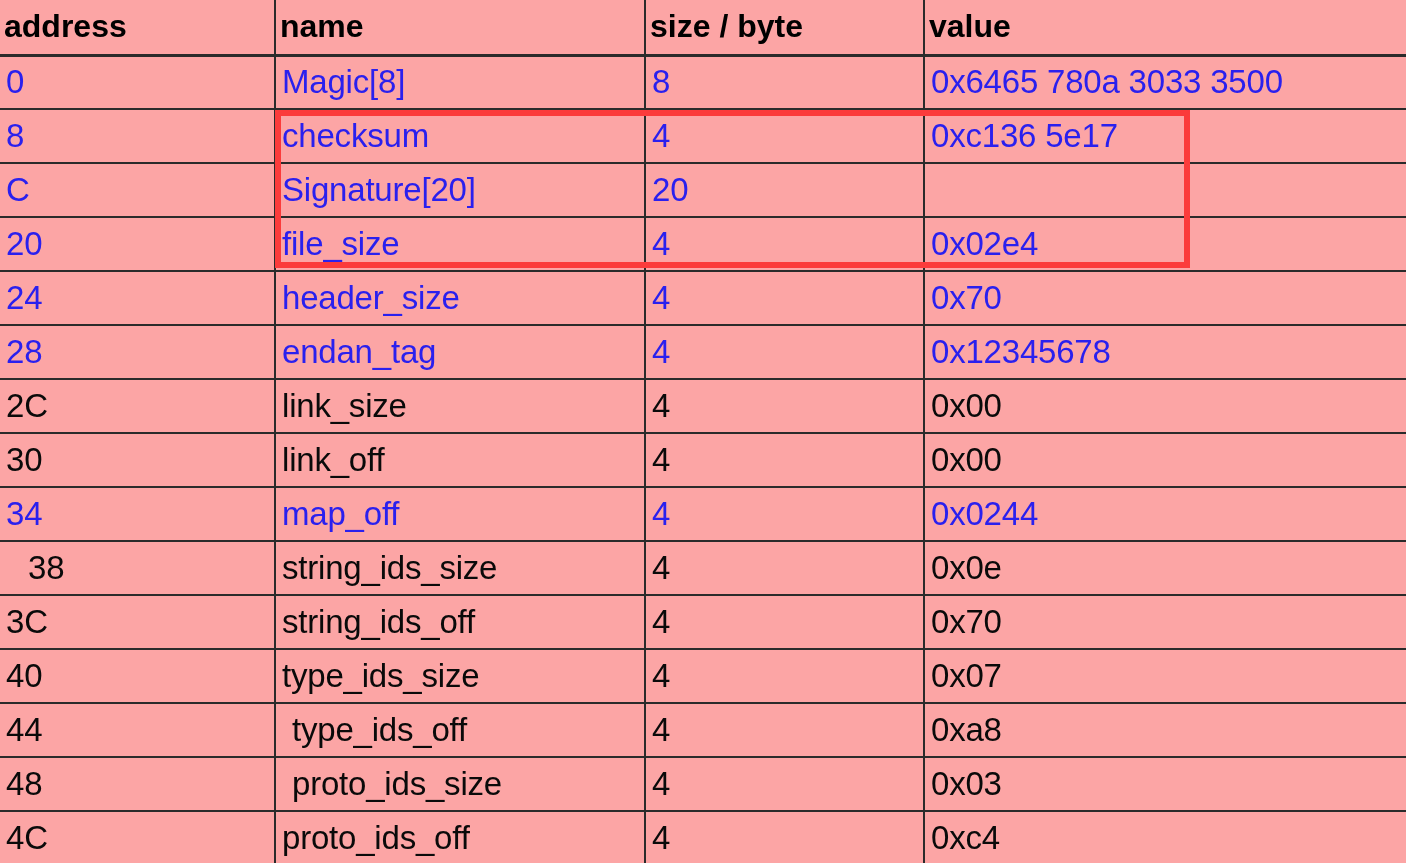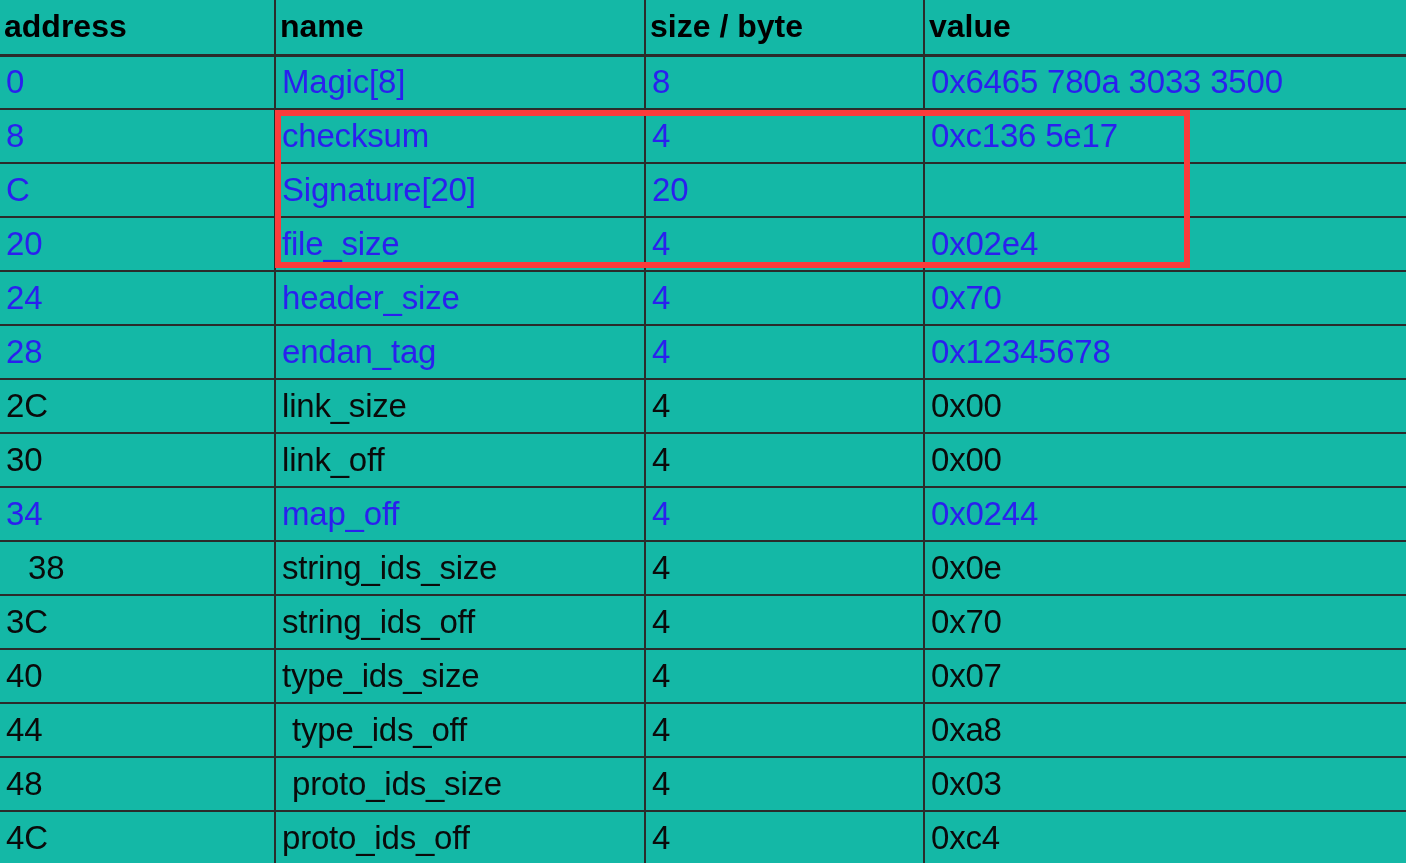--- a/index.html
+++ b/index.html
@@ -12,21 +12,21 @@
     width: 1406px;
     height: 863px;
     overflow: hidden;
     font-family: "Liberation Sans", sans-serif;
   }
 
   #table-root {
     position: relative;
     width: 1406px;
     height: 863px;
-    background: #14b8a6;
+    background: #fca5a5;
   }
 
   table.dex-table {
     border-collapse: collapse;
     table-layout: fixed;
     width: 1406px;
     border: 0;
   }
 
   table.dex-table col.col-address { width: 275px; }

